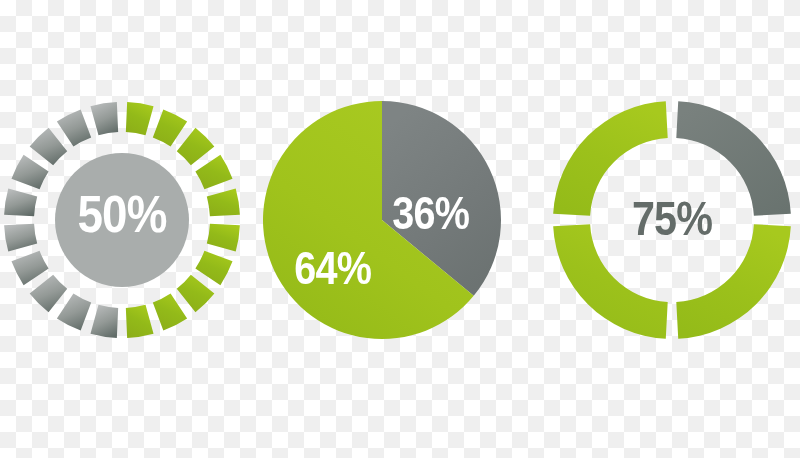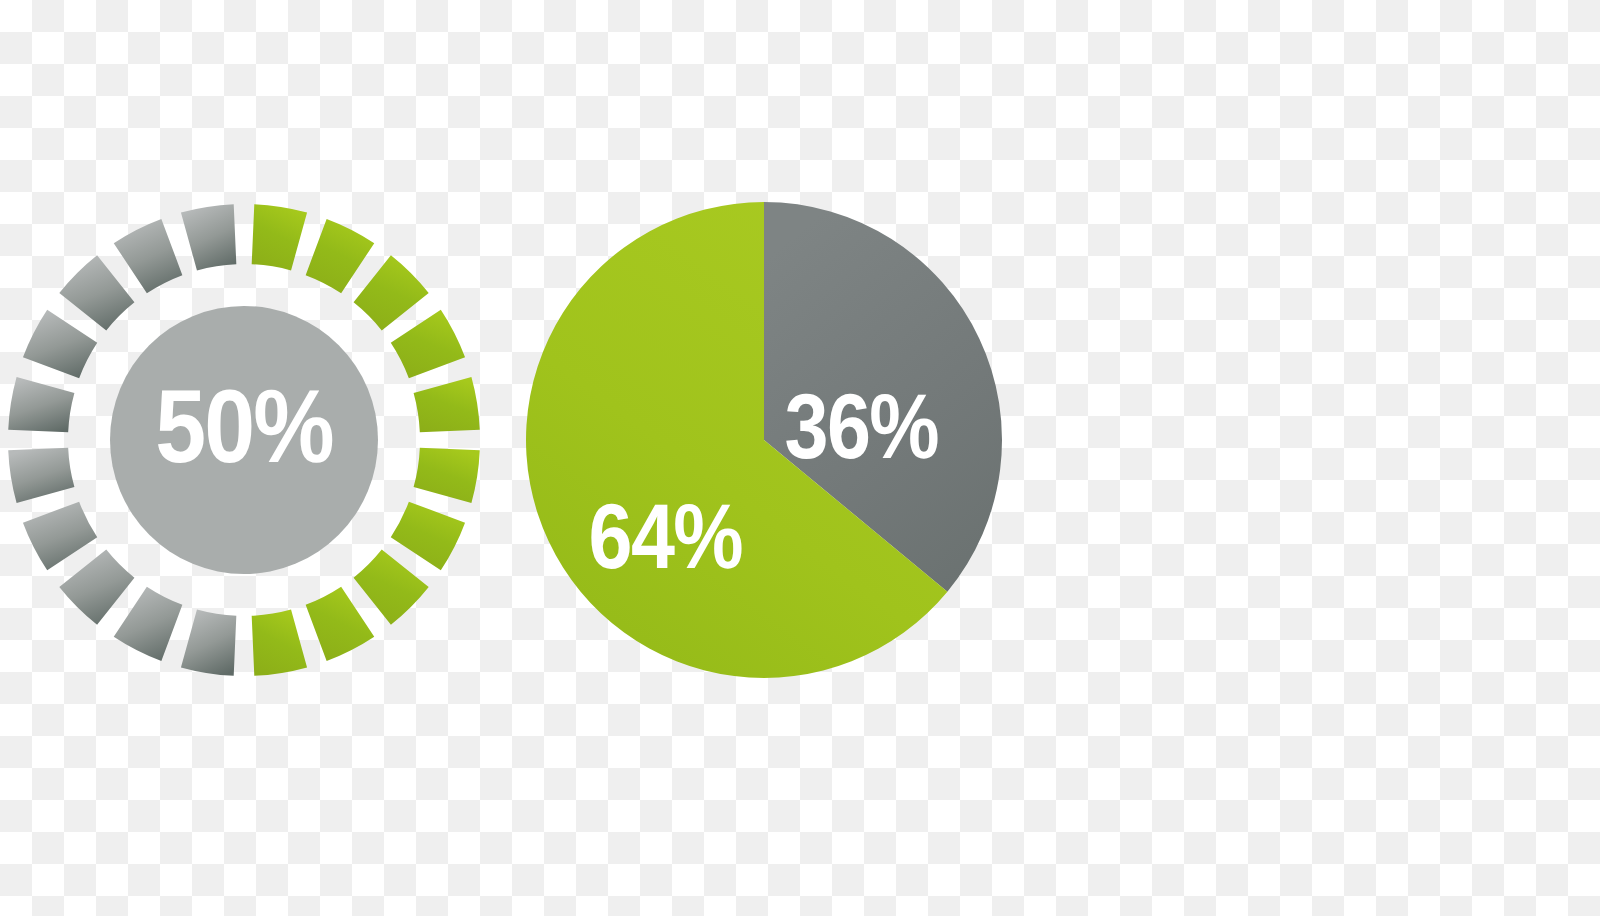--- a/index.html
+++ b/index.html
@@ -155,14 +155,36 @@
       </defs>
       <g id="g2-slices">
           <path d="M 120 120 L 120.00000000000001 1 A 119 119 0 0 1 211.69107589031893 195.85345478009407 Z" fill="url(#g2-gray)"></path>
           <path d="M 120 120 L 211.69107589031893 195.85345478009407 A 119 119 0 1 1 119.99999999999997 1 Z" fill="url(#g2-green)"></path>
         </g>
     </svg>
     <div class="pie-label" id="label-36">36%</div>
     <div class="pie-label" id="label-64">64%</div>
   </div>
 
+  <div class="chart-slot" id="slot-3">
+    <svg class="chart-svg" viewBox="0 0 240 240">
+      <defs>
+        <linearGradient id="g3-green" x1="0.7" y1="0" x2="0.2" y2="1">
+          <stop offset="0%" stop-color="#a7c91e"></stop>
+          <stop offset="50%" stop-color="#9cc11b"></stop>
+          <stop offset="100%" stop-color="#94bb19"></stop>
+        </linearGradient>
+        <linearGradient id="g3-gray" x1="0.2" y1="0" x2="0.9" y2="1">
+          <stop offset="0%" stop-color="#79817e"></stop>
+          <stop offset="100%" stop-color="#69736f"></stop>
+        </linearGradient>
+      </defs>
+      <g id="g3-segments">
+          <path d="M 126.22797879291033 1.1630853642057133 A 119 119 0 0 1 238.8369146357943 113.77202120708968 L 201.88762184987507 115.7084515880786 A 82 82 0 0 0 124.29154841192141 38.11237815012494 Z" fill="url(#g3-gray)"></path>
+          <path d="M 238.8369146357943 126.22797879291032 A 119 119 0 0 1 126.22797879291033 238.8369146357943 L 124.29154841192141 201.88762184987507 A 82 82 0 0 0 201.88762184987507 124.2915484119214 Z" fill="url(#g3-green)"></path>
+          <path d="M 113.77202120708971 238.8369146357943 A 119 119 0 0 1 1.1630853642057133 126.2279787929103 L 38.11237815012494 124.2915484119214 A 82 82 0 0 0 115.70845158807862 201.88762184987507 Z" fill="url(#g3-green)"></path>
+          <path d="M 1.1630853642057133 113.77202120708972 A 119 119 0 0 1 113.77202120708962 1.1630853642057133 L 115.70845158807856 38.11237815012494 A 82 82 0 0 0 38.11237815012494 115.70845158807863 Z" fill="url(#g3-green)"></path>
+        </g>
+    </svg>
+    <div class="center-label" id="label-75">75%</div>
+  </div>
 
 </div>
 
 </body></html>

